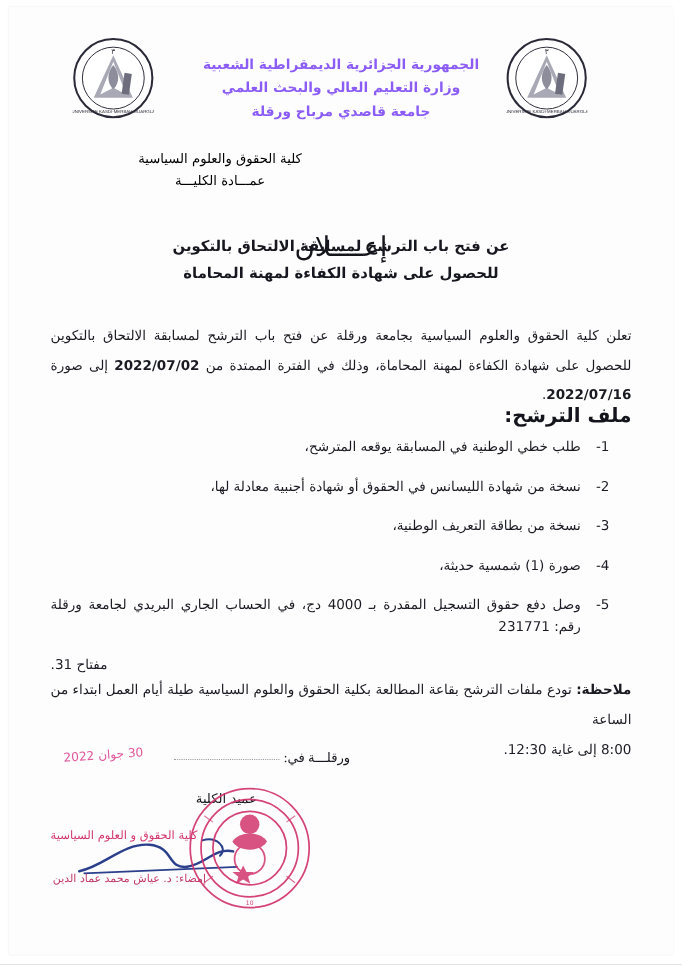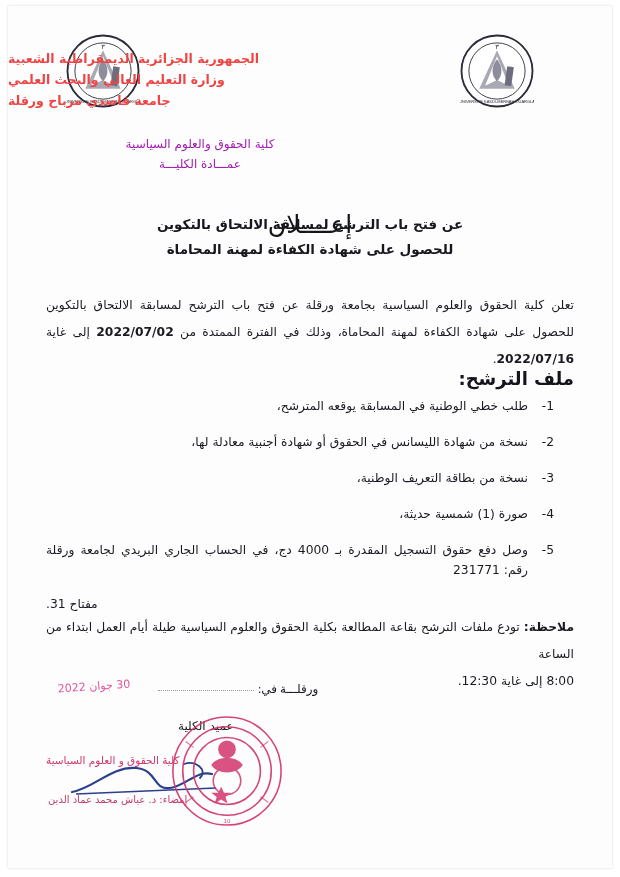--- a/index.html
+++ b/index.html
@@ -43,39 +43,39 @@
     top: 12px;
   }
   .logo.left  { left: 58px; }
   .logo.right { left: 452px; }
 
   .gov-block {
     position: absolute;
     top: 26px;
     left: 0;
     width: 604px;
-    text-align: left;
-    direction: rtl;
-    color: #ef4444;
+    text-align: center;
+    direction: rtl;
+    color: #8b5cf6;
     font-size: 12.5px;
     line-height: 21px;
     letter-spacing: 0;
   }
   .gov-block div { font-weight: 600; }
 
   .faculty-block {
     position: absolute;
     top: 112px;
     left: 0;
     width: 604px;
     padding-left: 40px;
     box-sizing: border-box;
     text-align: center;
     direction: rtl;
-    color: #a21caf;
+    color: #000000;
     font-size: 12px;
     line-height: 20px;
   }
   .faculty-block .fb-line { padding-right: 260px; }
 
   
   .title {
     position: absolute;
     top: 172px;
     left: 0;
@@ -296,21 +296,21 @@
     </div>
 
     <div class="title">إعــــلان</div>
 
     <div class="subtitle">
       <div>عن فتح باب الترشح لمسابقة الالتحاق بالتكوين</div>
       <div>للحصول على شهادة الكفاءة لمهنة المحاماة</div>
     </div>
 
     <div class="intro">
-      <span>تعلن كلية الحقوق والعلوم السياسية بجامعة ورقلة عن فتح باب الترشح لمسابقة الالتحاق بالتكوين للحصول على شهادة الكفاءة لمهنة المحاماة، وذلك في الفترة الممتدة من </span><b>2022/07/02</b><span> إلى غاية </span><b>2022/07/16</b><span>.</span>
+      <span>تعلن كلية الحقوق والعلوم السياسية بجامعة ورقلة عن فتح باب الترشح لمسابقة الالتحاق بالتكوين للحصول على شهادة الكفاءة لمهنة المحاماة، وذلك في الفترة الممتدة من </span><b>2022/07/02</b><span> إلى صورة </span><b>2022/07/16</b><span>.</span>
     </div>
 
     <div class="section-heading">ملف الترشح:</div>
 
     <div class="list">
       <div class="list-item">
         <span class="li-num">1-</span>
         <span class="li-text">طلب خطي الوطنية في المسابقة يوقعه المترشح،</span>
       </div>
       <div class="list-item">

